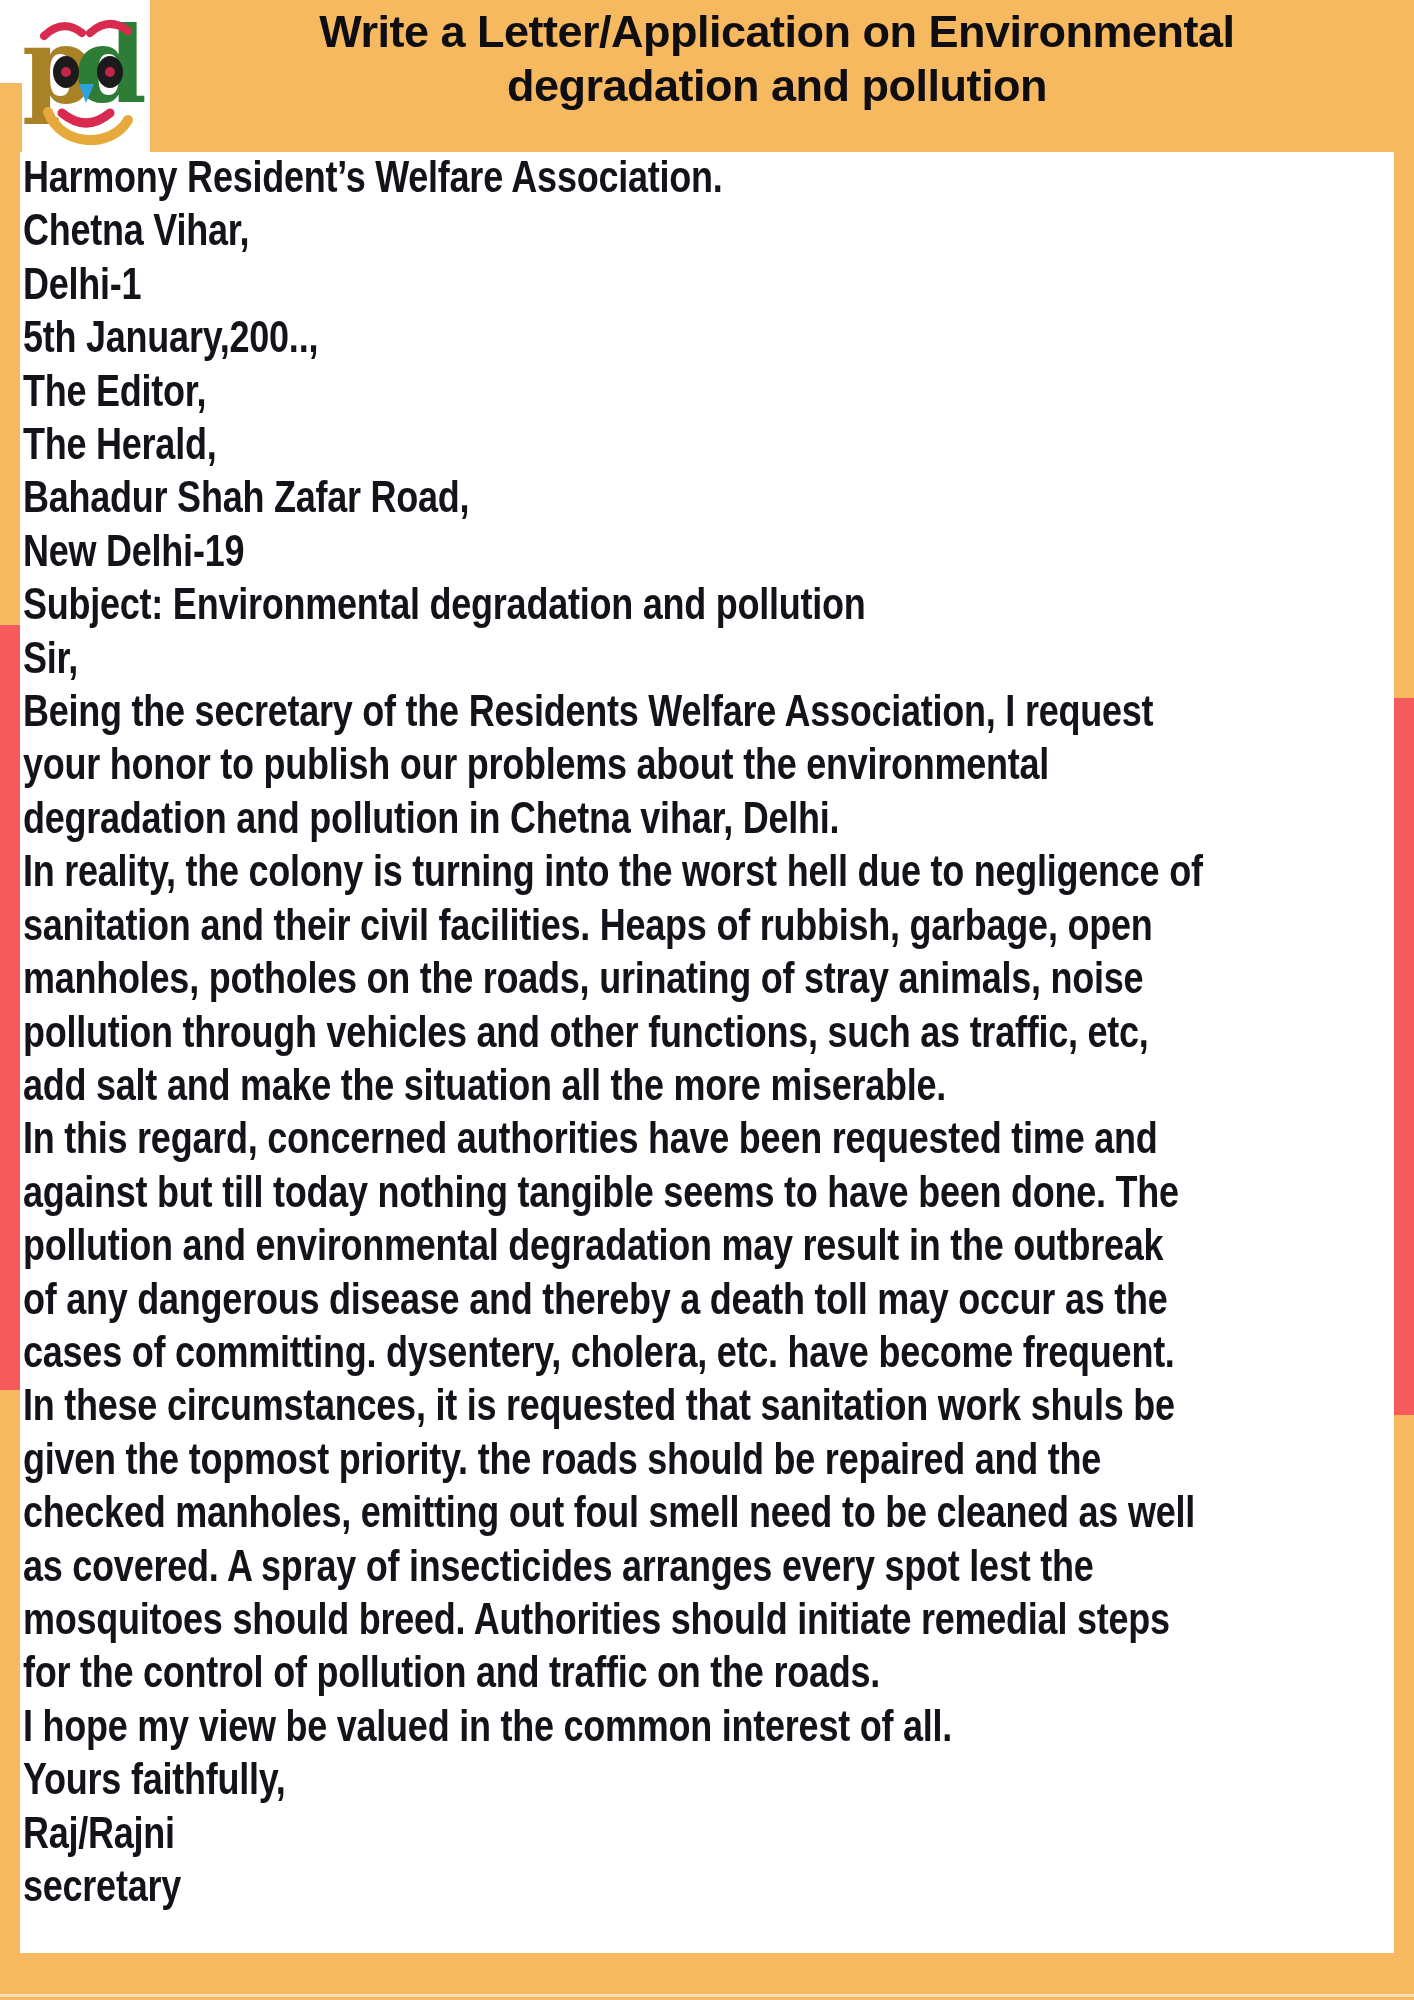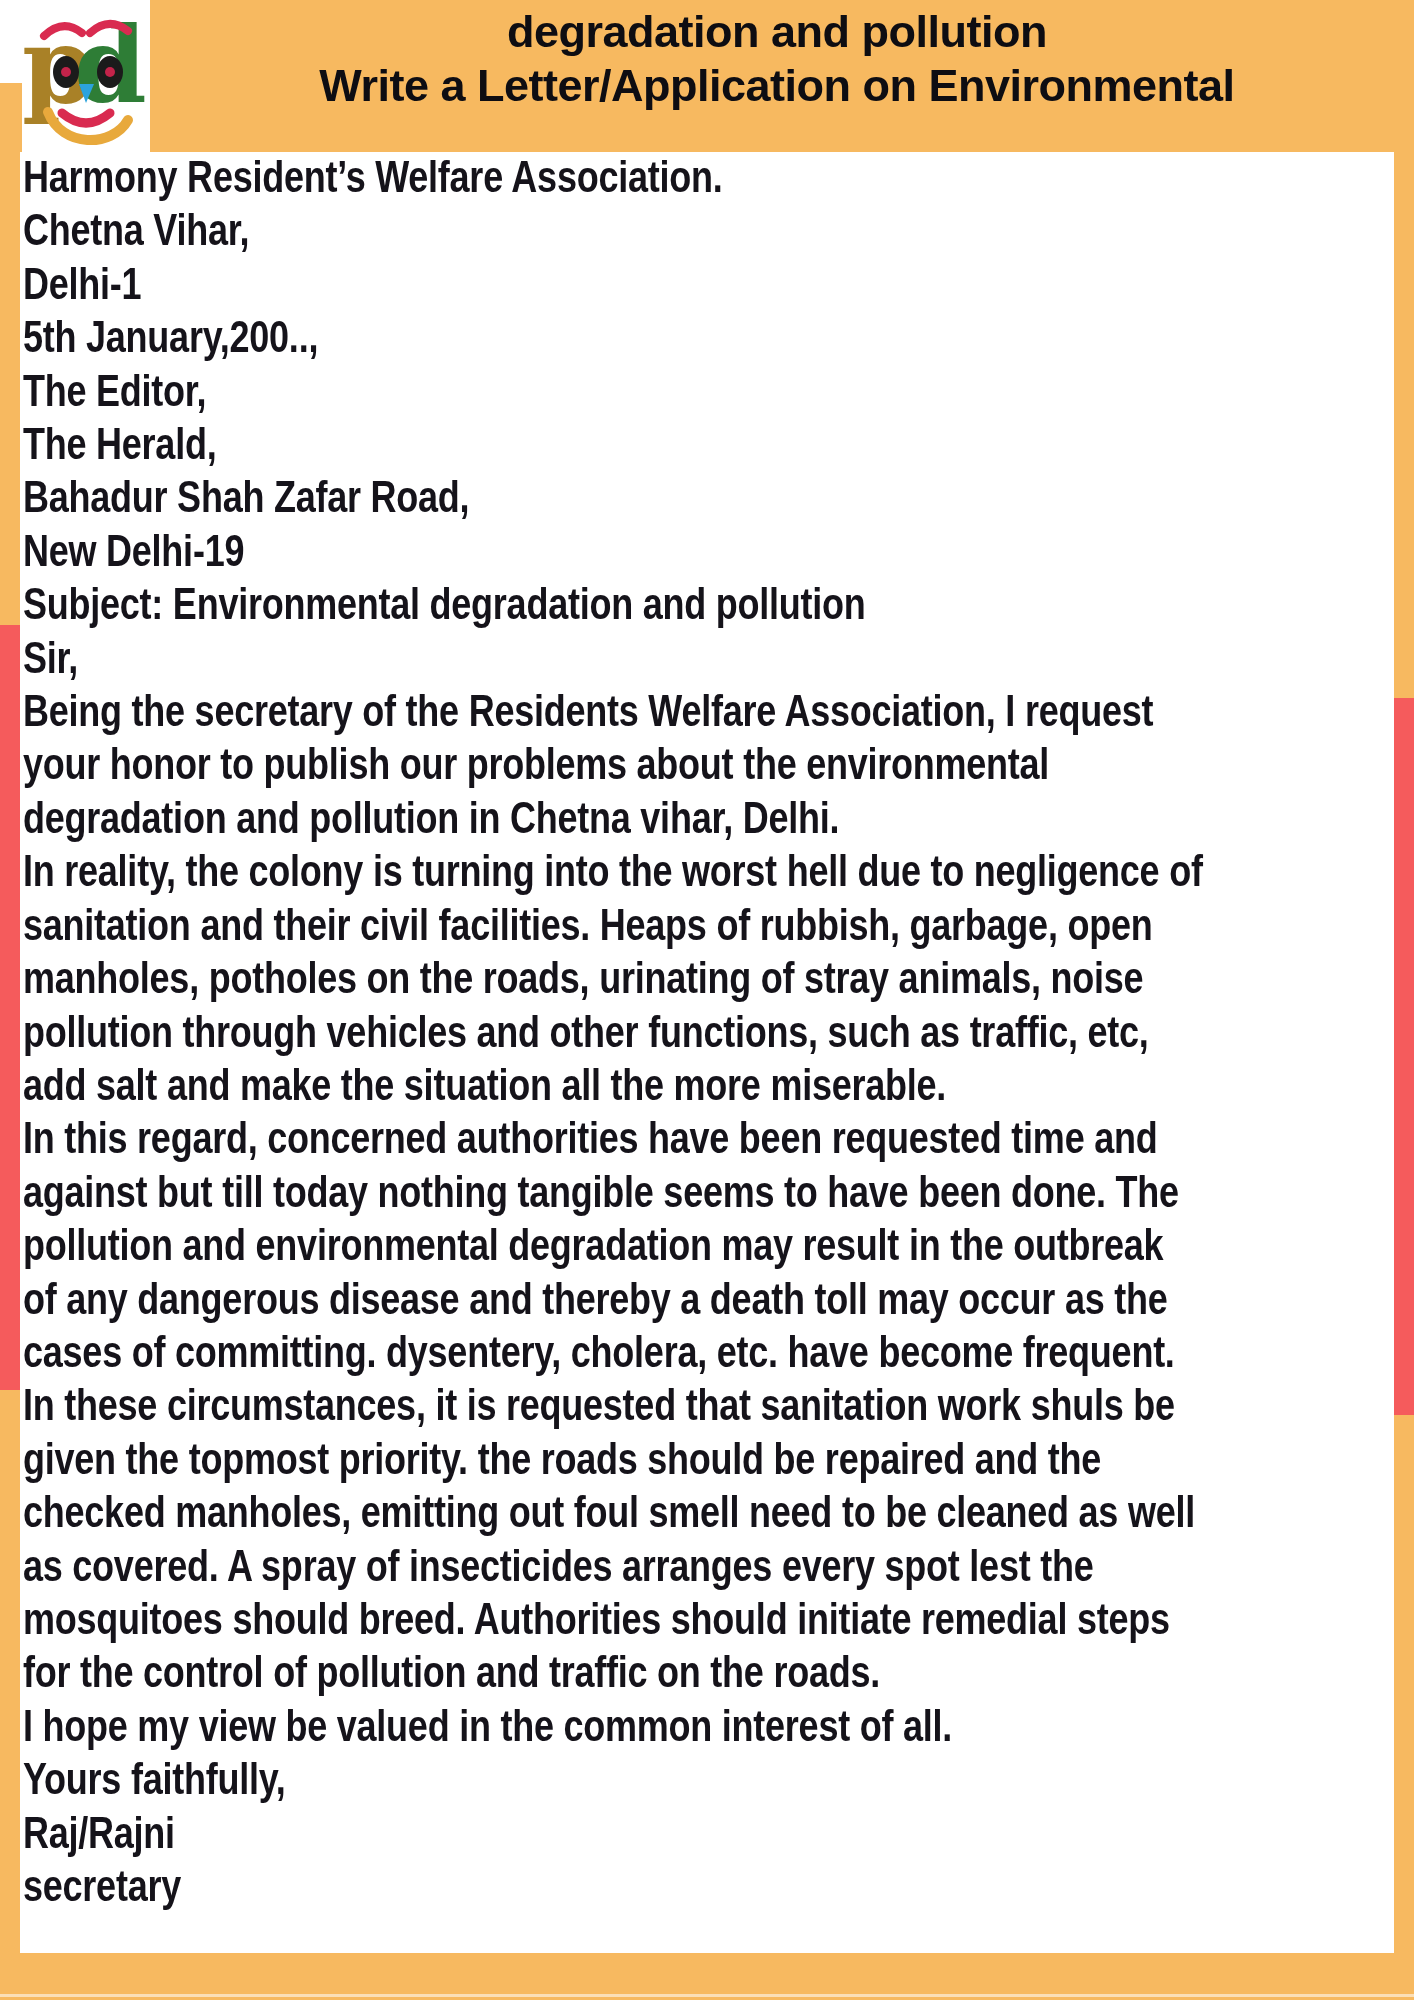--- a/index.html
+++ b/index.html
@@ -48,22 +48,22 @@
   }
   .letter .letter-line{white-space:nowrap;}
 </style>
 </head>
 <body>
 
 <div class="page">
 
   <header class="header">
     <div class="title">
+        <div class="letter-line">Write a Letter/Application on Environmental</div>
         <div class="letter-line">degradation and pollution</div>
-        <div class="letter-line">Write a Letter/Application on Environmental</div>
       </div>
   </header>
 
   <div class="notch"></div>
 
   <div class="logo-box">
     <svg width="128" height="152" viewBox="0 0 128 152">
       <text x="0" y="102" font-family="DejaVu Serif, Liberation Serif, serif" font-size="104" font-weight="bold" fill="#A98127">p</text>
       <text x="52" y="102" font-family="DejaVu Serif, Liberation Serif, serif" font-size="104" font-weight="bold" fill="#2E7D36">d</text>
       <path d="M 22 36 Q 41 18 60 33" stroke="#D92B50" stroke-width="8" fill="none" stroke-linecap="round"></path>

